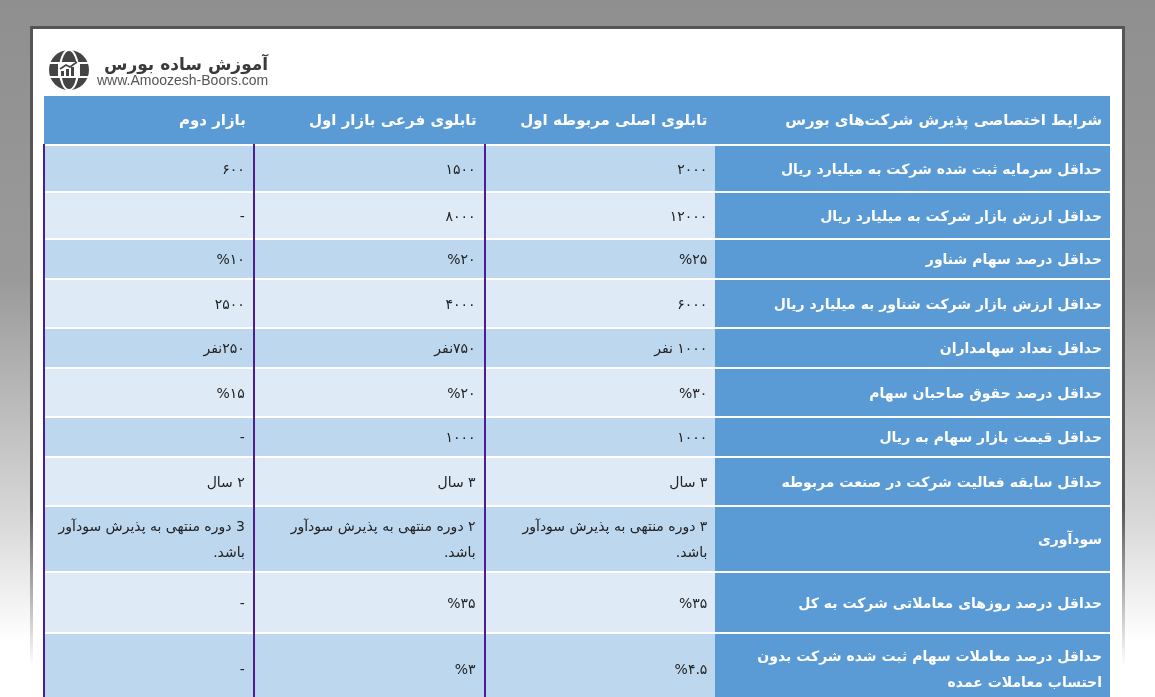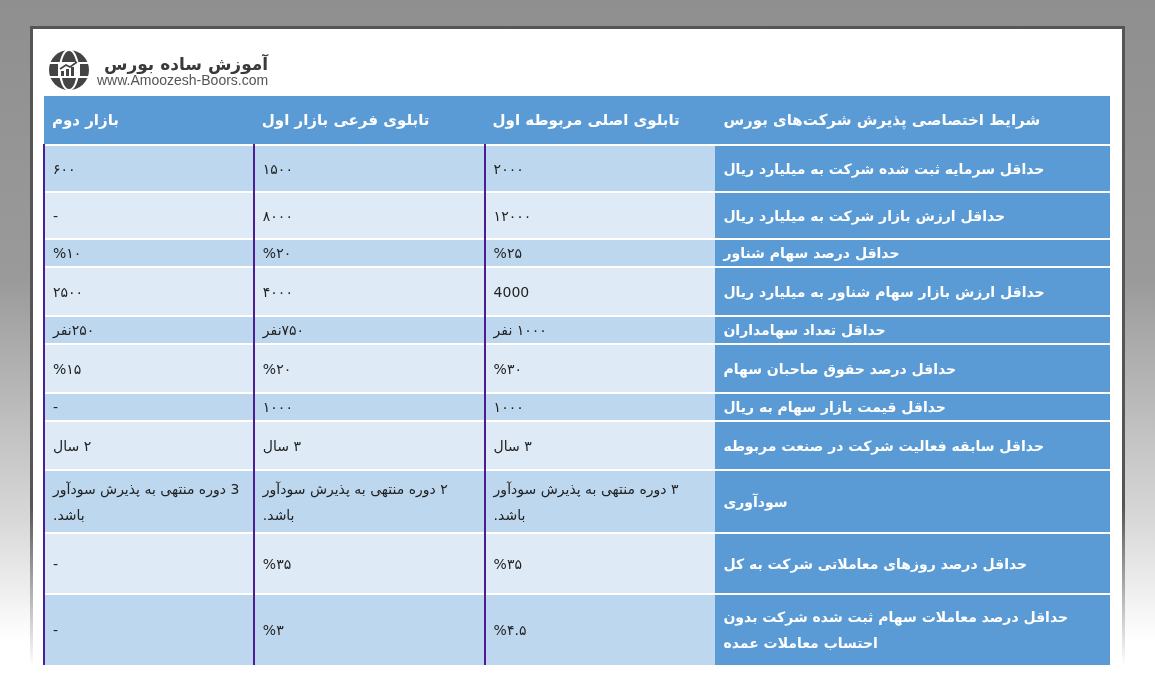--- a/index.html
+++ b/index.html
@@ -39,23 +39,23 @@
 
     table.grid {
       position: absolute;
       left: 43px; top: 96px;
       width: 1067px;
       border-collapse: collapse;
       direction: rtl;
       z-index: 2;
     }
     table.grid td, table.grid th {
-      text-align: left; vertical-align: middle;
+      text-align: right; vertical-align: middle;
       font-size: 14px;
-      padding: 0 8px;
+      padding: 6px 8px;
       line-height: 26px;
     }
     table.grid th {
       background: #5b9bd5; color: #ffffff; font-weight: bold; font-size: 15px;
       height: 49px;
     }
     table.grid td.rowhead {
       background: #5b9bd5; color: #ffffff; font-weight: bold;
       border-top: 2px solid #ffffff;
       width: 395px;
@@ -116,22 +116,22 @@
       <td class="val col-sub">۸۰۰۰</td>
       <td class="val col-second">-</td>
     </tr>
     <tr class="odd" style="height:28px">
       <td class="rowhead">حداقل درصد سهام شناور</td>
       <td class="val col-main">%۲۵</td>
       <td class="val col-sub">%۲۰</td>
       <td class="val col-second">%۱۰</td>
     </tr>
     <tr class="even" style="height:49px">
-      <td class="rowhead">حداقل ارزش بازار سهام شناور به میلیارد ریال</td>
-      <td class="val col-main">4000</td>
+      <td class="rowhead">حداقل ارزش بازار شرکت شناور به میلیارد ریال</td>
+      <td class="val col-main">۶۰۰۰</td>
       <td class="val col-sub">۴۰۰۰</td>
       <td class="val col-second">۲۵۰۰</td>
     </tr>
     <tr class="odd" style="height:28px">
       <td class="rowhead">حداقل تعداد سهامداران</td>
       <td class="val col-main">۱۰۰۰ نفر</td>
       <td class="val col-sub">۷۵۰نفر</td>
       <td class="val col-second">۲۵۰نفر</td>
     </tr>
     <tr class="even" style="height:49px">

